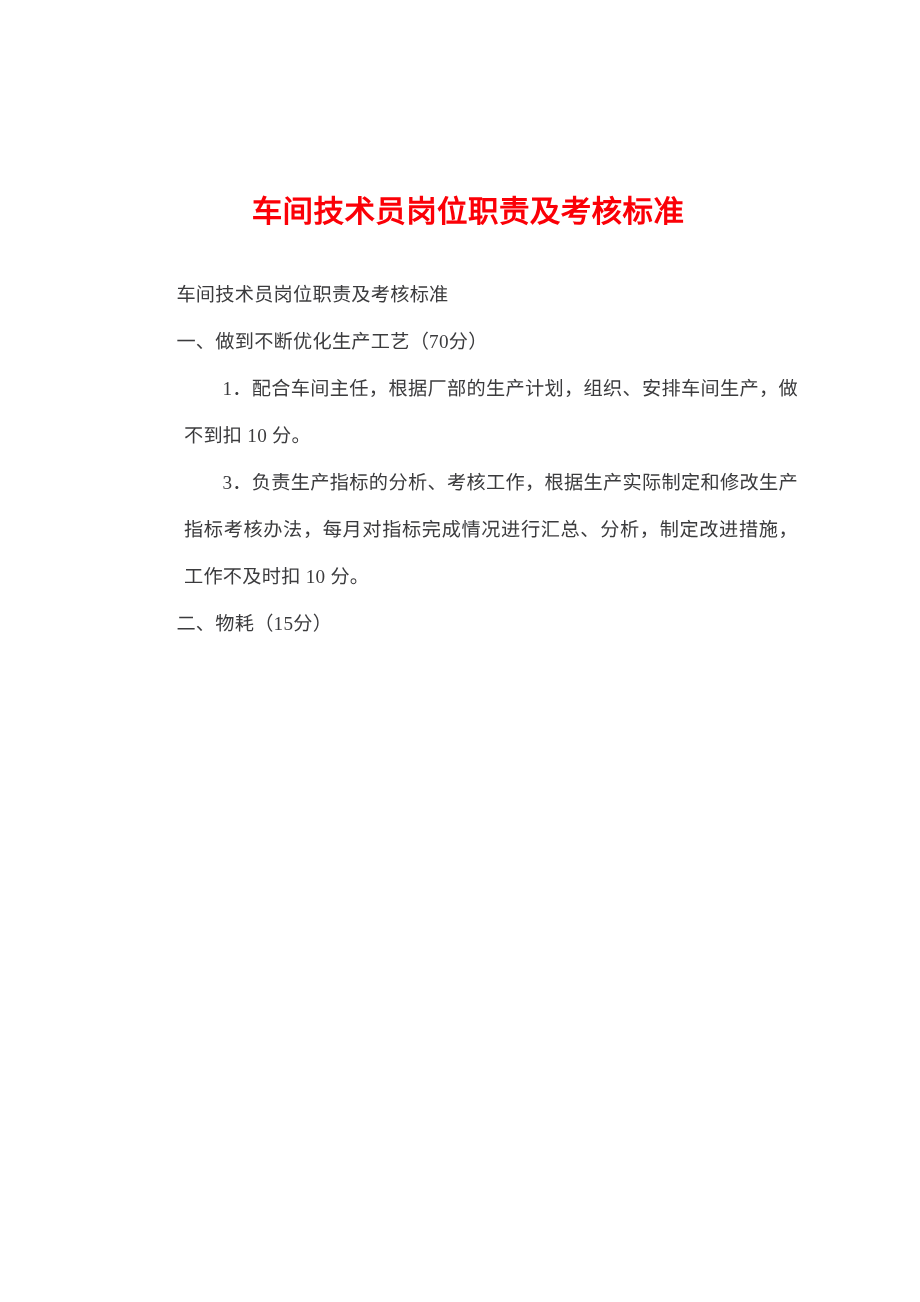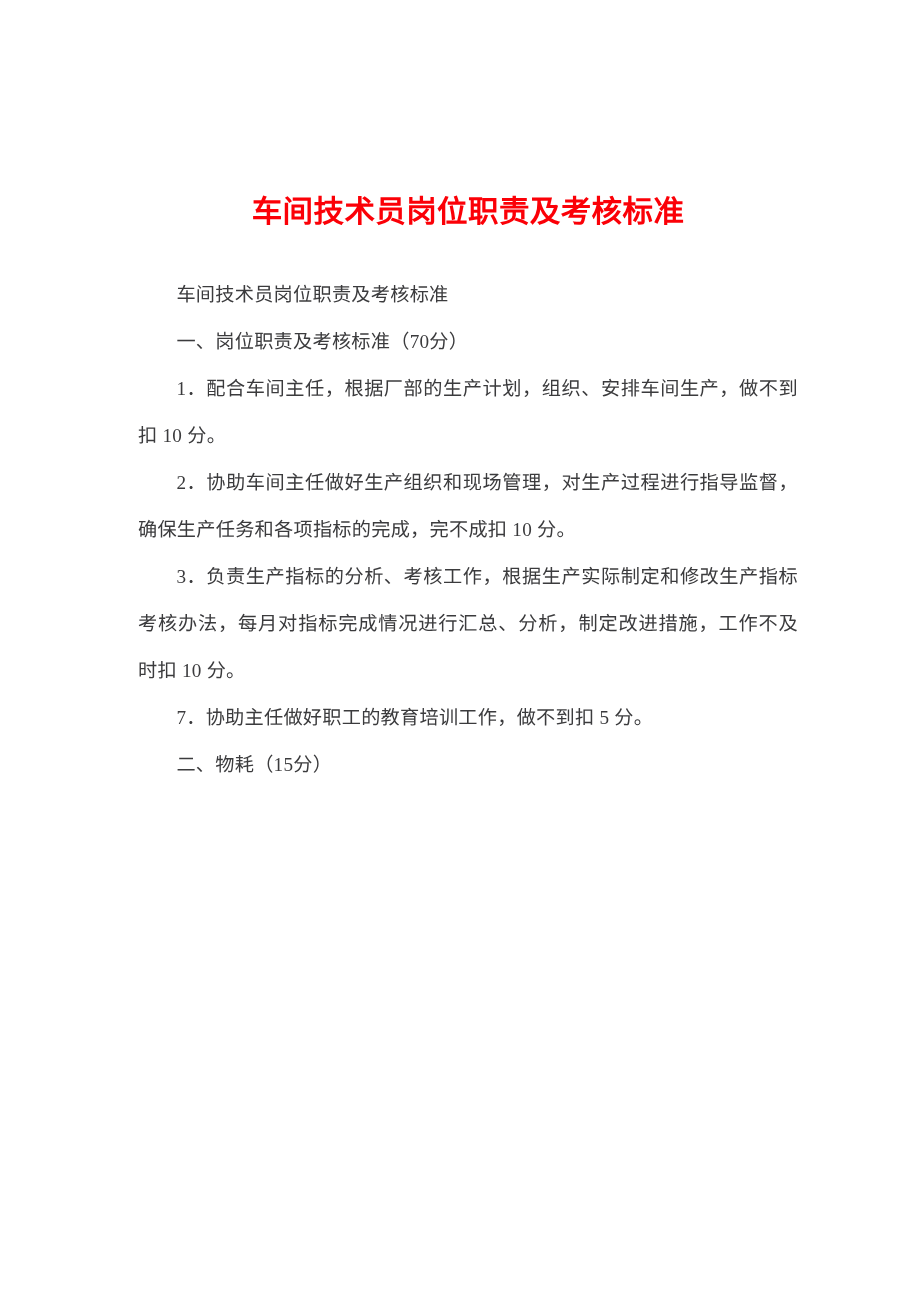--- a/index.html
+++ b/index.html
@@ -59,20 +59,21 @@
     font-size: 19.2px;
     line-height: 47px;
     text-align: justify;
     text-justify: inter-ideograph;
     letter-spacing: 0.25px;
     word-break: break-all;
   }
 
   .para.indent {
     text-indent: 2em;
+    margin-left: 46px;
   }
 
   .para.flat {
     text-indent: 2em;
   }
 
   
   .para + .para {
     margin-top: 0;
   }
@@ -82,31 +83,29 @@
 
 <div class="page">
   <div class="doc-body">
 
     <h1 class="doc-title">车间技术员岗位职责及考核标准</h1>
 
     <div class="doc-content">
 
       <p class="para flat">车间技术员岗位职责及考核标准</p>
 
-      <p class="para flat">一、岗位职责及考核标准（70分）</p>
+      <p class="para flat">一、做到不断优化生产工艺（70分）</p>
 
       <p class="para indent">1．配合车间主任，根据厂部的生产计划，组织、安排车间生产，做不到扣 10 分。</p>
 
-      <p class="para indent">2．协助车间主任做好生产组织和现场管理，对生产过程进行指导监督，确保生产任务和各项指标的完成，完不成扣 10 分。</p>
 
       <p class="para indent">3．负责生产指标的分析、考核工作，根据生产实际制定和修改生产指标考核办法，每月对指标完成情况进行汇总、分析，制定改进措施，工作不及时扣 10 分。</p>
 
 
 
 
-      <p class="para indent">7．协助主任做好职工的教育培训工作，做不到扣 5 分。</p>
 
 
       <p class="para flat">二、物耗（15分）</p>
 
     </div>
   </div>
 </div>
 
 </body></html>

